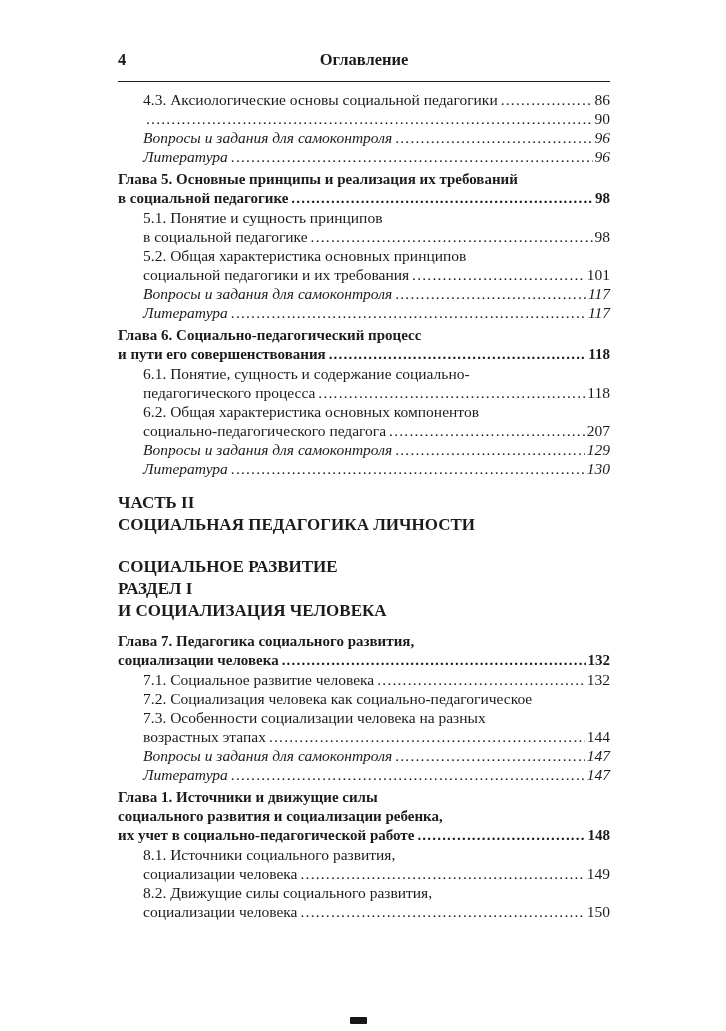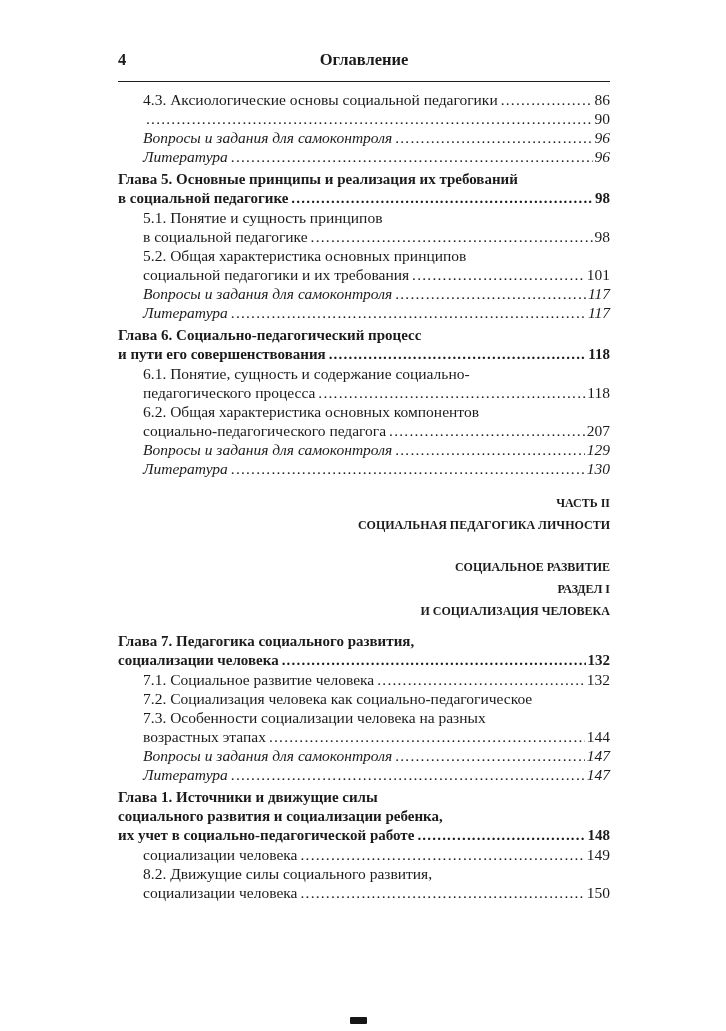--- a/index.html
+++ b/index.html
@@ -18,21 +18,21 @@
 
   .rule { border-top: 1.6px solid #1f1f1f; margin-top: 11px; }
 
   .toc { margin-top: 8px; font-size: 15.5px; line-height: 19px; }
 
   .entry.sub, .entry.note { padding-left: 25px; }
   .entry.note { font-style: italic; }
   .entry.chapter { font-weight: bold; font-size: 15px; margin-top: 4px; }
 
   .entry.part, .entry.section {
-    font-weight: bold; font-size: 12px; line-height: 22px; text-align: right;
+    font-weight: bold; font-size: 17px; line-height: 22px; text-align: left;
   }
   .entry.part { margin-top: 14px; }
   .entry.section { margin-top: 20px; margin-bottom: 10px; }
 
   .line { display: flex; align-items: baseline; }
   .entry.part .line, .entry.section .line { display: block; }
 
   .t { white-space: pre; }
   .dots {
     flex: 1 1 auto;
@@ -246,20 +246,23 @@
             <span class="t">социального развития и социализации ребенка,</span>
           </div>
           <div class="line">
             <span class="t">их учет в социально-педагогической работе</span>
             <span class="dots"></span>
             <span class="pg">148</span>
           </div>
         </div>
         <div class="entry sub">
           <div class="line">
+            <span class="t">8.1. Источники социального развития,</span>
+          </div>
+          <div class="line">
             <span class="t">социализации человека</span>
             <span class="dots"></span>
             <span class="pg">149</span>
           </div>
         </div>
         <div class="entry sub">
           <div class="line">
             <span class="t">8.2. Движущие силы социального развития,</span>
           </div>
           <div class="line">

